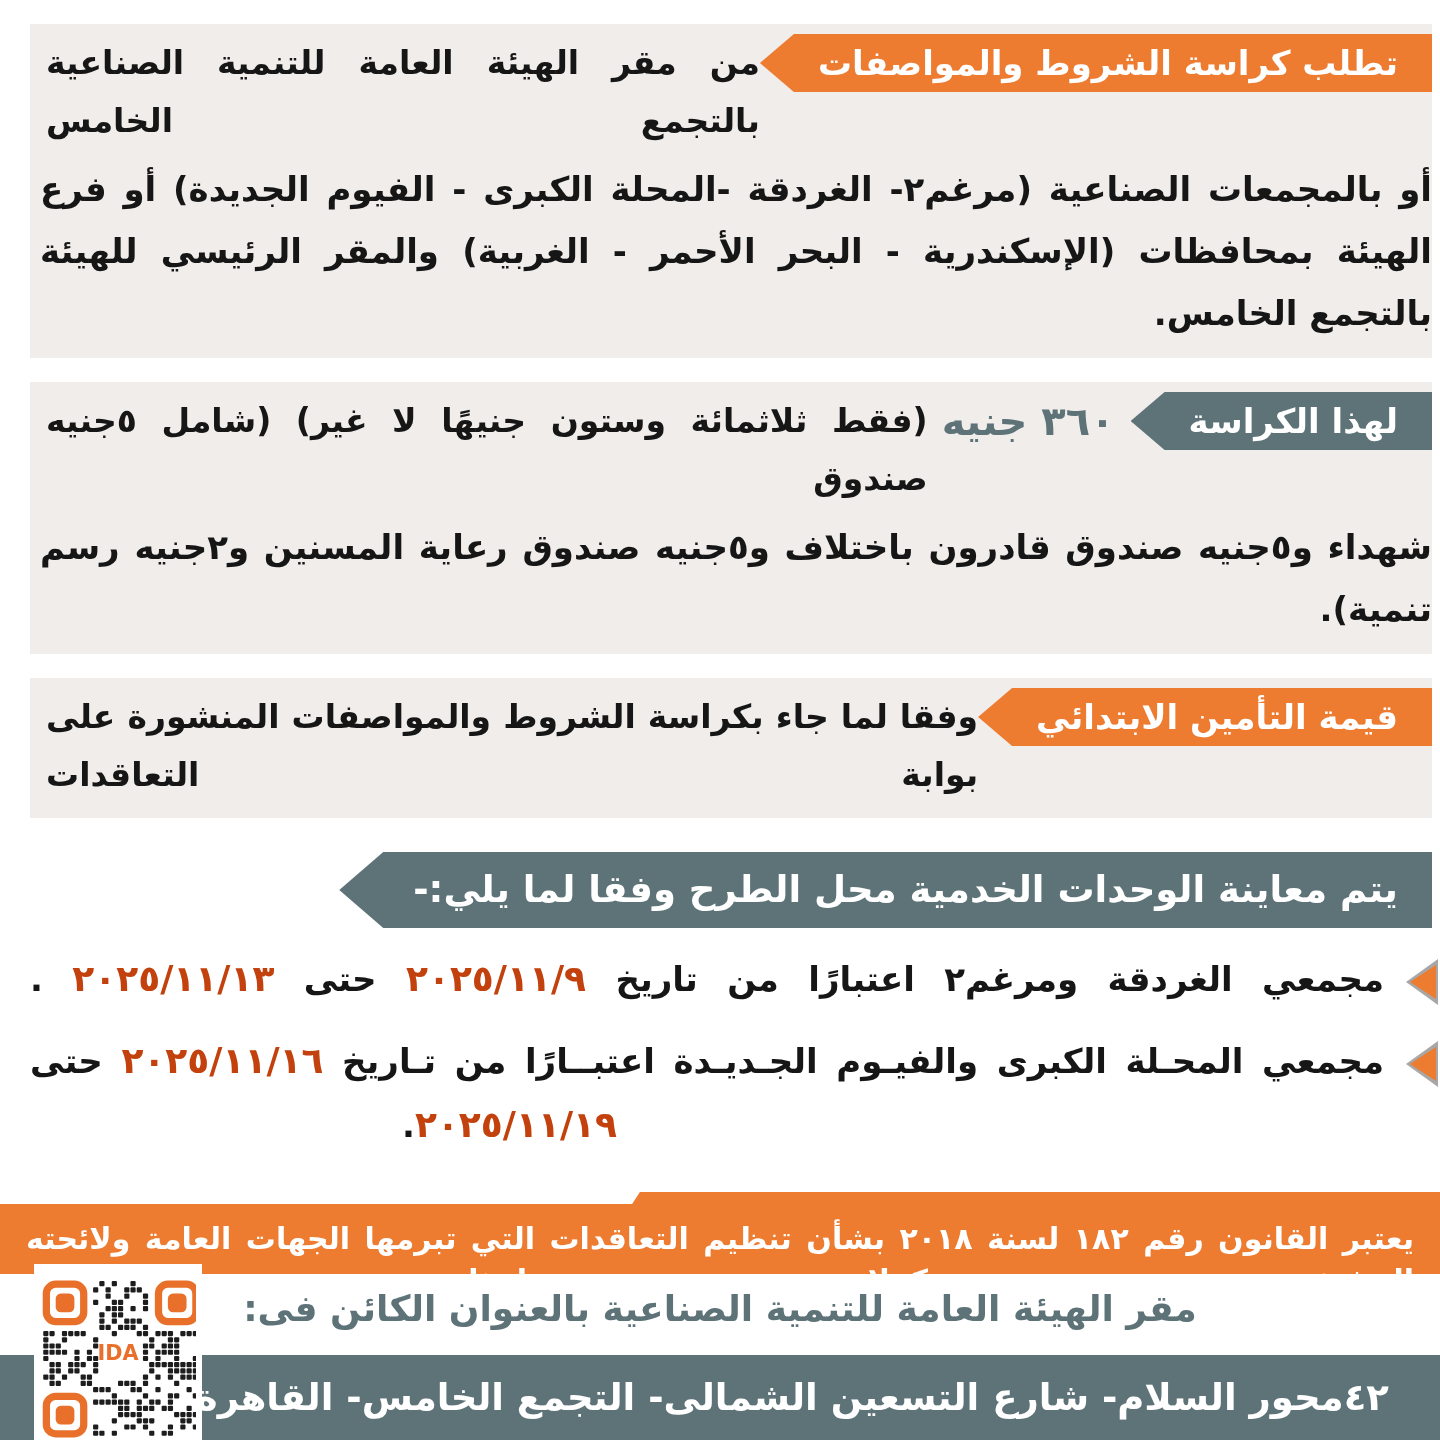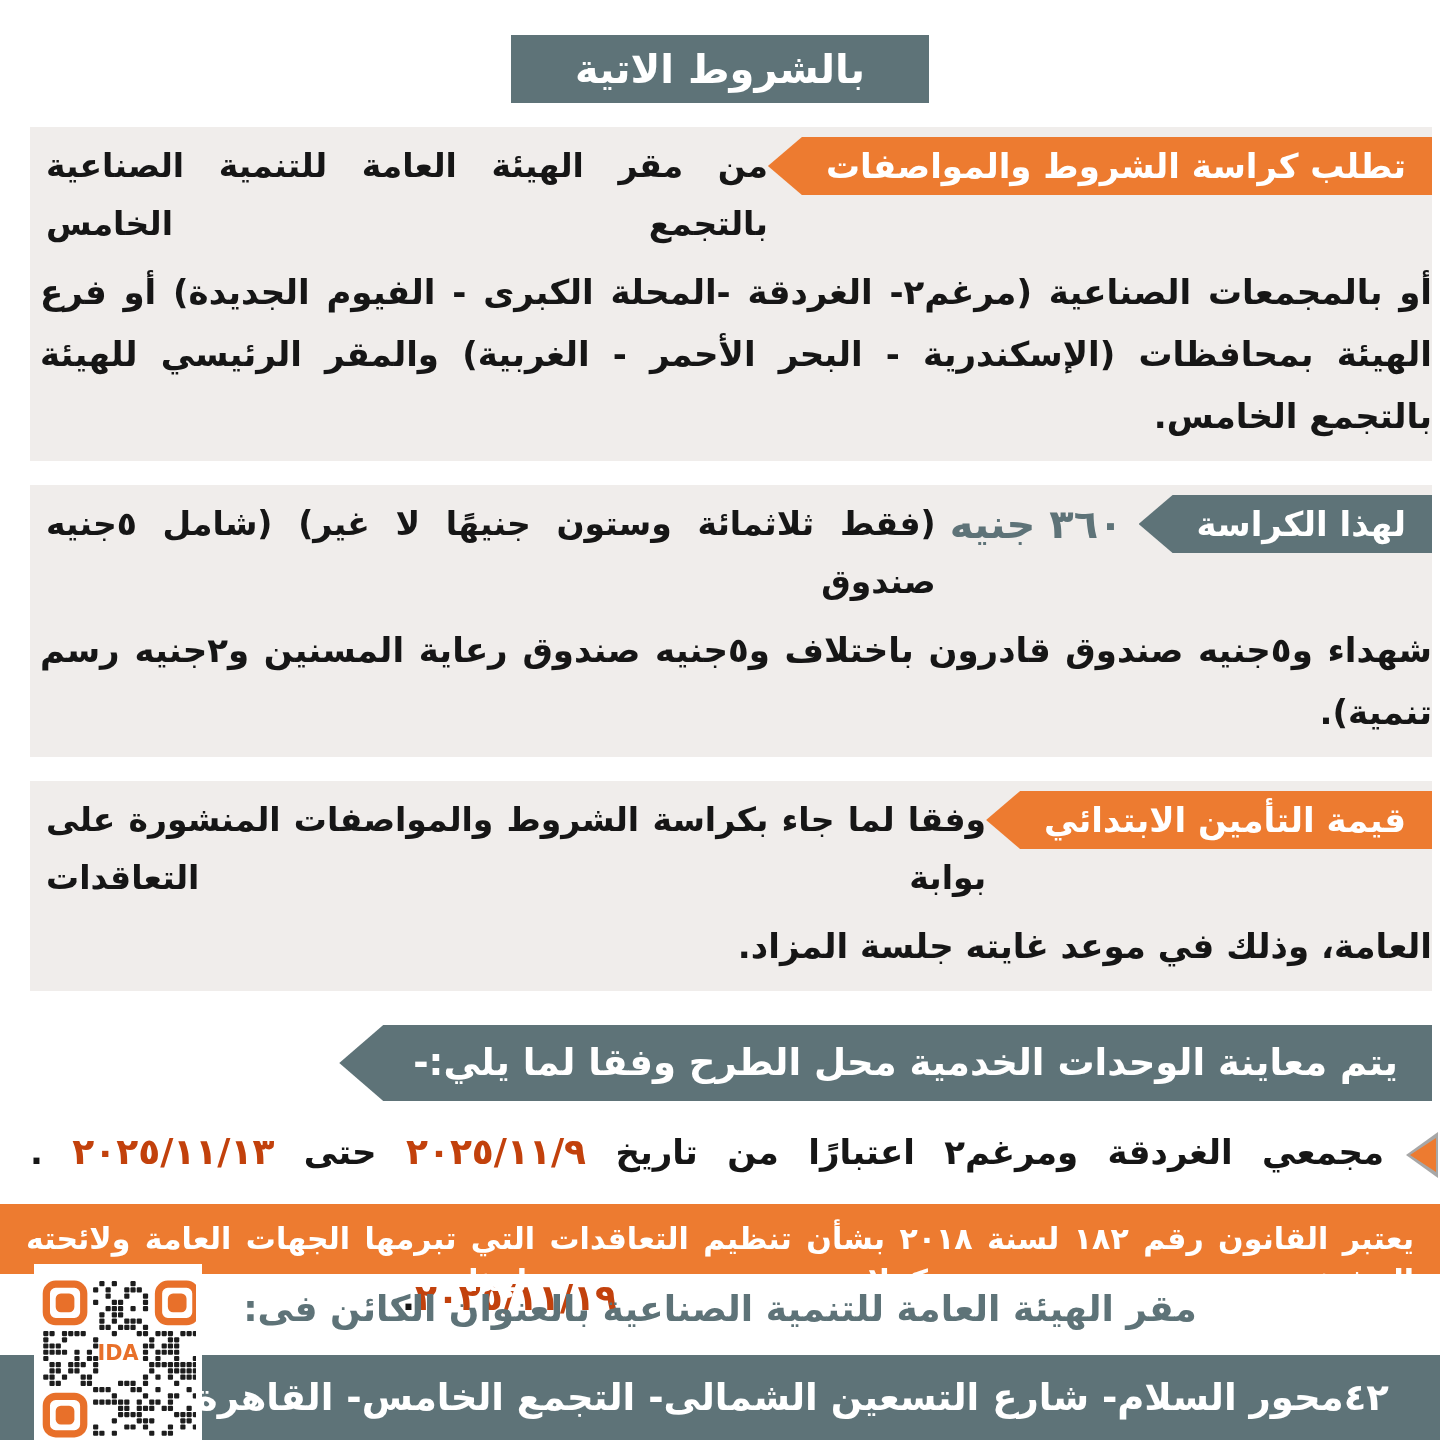--- a/index.html
+++ b/index.html
@@ -22,21 +22,21 @@
   }
   
   .sec{
     background:#f0edeb;
     margin:24px 8px 0 30px;
     padding:10px 0 14px 10px;
   }
   .row{display:flex;align-items:flex-start;}
   .banner{
     color:#fff;font-size:34px;line-height:40px;
-    padding:9px 26px 9px 58px;
+    padding:9px 34px 9px 58px;
     width:max-content;white-space:nowrap;
     clip-path:polygon(0 50%, 34px 0, 100% 0, 100% 100%, 34px 100%);
     flex:0 0 auto;
   }
   .banner.orange{background:#ed7b30;}
   .banner.slate{background:#5e7378;}
   .row-text{
     flex:1 1 auto;
     font-size:33px;line-height:58px;
     text-align:justify;text-align-last:justify;
@@ -101,23 +101,20 @@
     width:168px;height:176px;background:#fff;
     display:flex;align-items:flex-end;justify-content:center;
     z-index:5;
   }
 </style>
 </head>
 <body>
 
 <div class="page">
 
-  <div class="title-wrap">
-    <div class="title-box">بالشروط الاتية</div>
-  </div>
 
   <section class="sec">
     <div class="row">
       <div class="banner orange">تطلب كراسة الشروط والمواصفات</div>
       <div class="row-text">من مقر الهيئة العامة للتنمية الصناعية بالتجمع الخامس</div>
     </div>
     <div class="para">أو بالمجمعات الصناعية (مرغم٢- الغردقة -المحلة الكبرى - الفيوم الجديدة) أو فرع الهيئة بمحافظات (الإسكندرية - البحر الأحمر - الغربية) والمقر الرئيسي للهيئة بالتجمع الخامس.</div>
   </section>
 
   <section class="sec">
@@ -127,21 +124,20 @@
       <div class="row-text">(فقط ثلاثمائة وستون جنيهًا لا غير) (شامل ٥جنيه صندوق</div>
     </div>
     <div class="para">شهداء و٥جنيه صندوق قادرون باختلاف و٥جنيه صندوق رعاية المسنين و٢جنيه رسم تنمية).</div>
   </section>
 
   <section class="sec">
     <div class="row">
       <div class="banner orange">قيمة التأمين الابتدائي</div>
       <div class="row-text">وفقا لما جاء بكراسة الشروط والمواصفات المنشورة على بوابة التعاقدات</div>
     </div>
-    <div class="para">العامة، وذلك في موعد غايته جلسة المزاد.</div>
   </section>
 
   <div class="insp-wrap">
     <div class="banner slate big">يتم معاينة الوحدات الخدمية محل الطرح وفقا لما يلي:-</div>
   </div>
 
   <div class="item">
     <span class="arrow-ico">
       <svg width="42" height="48" viewBox="0 0 42 48" aria-hidden="true">
         <polygon points="42,1 10,24 42,47" fill="#a7a7a7"></polygon>

